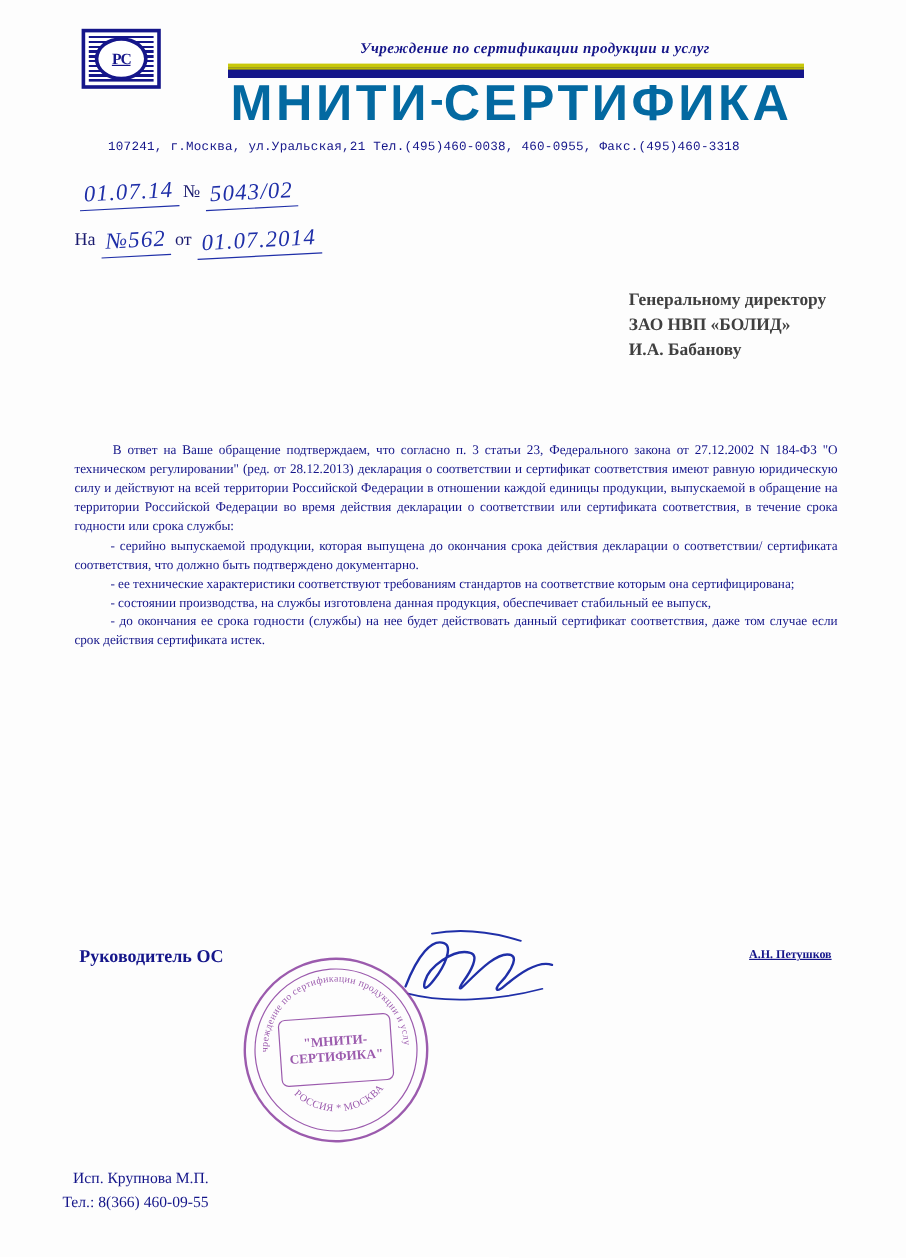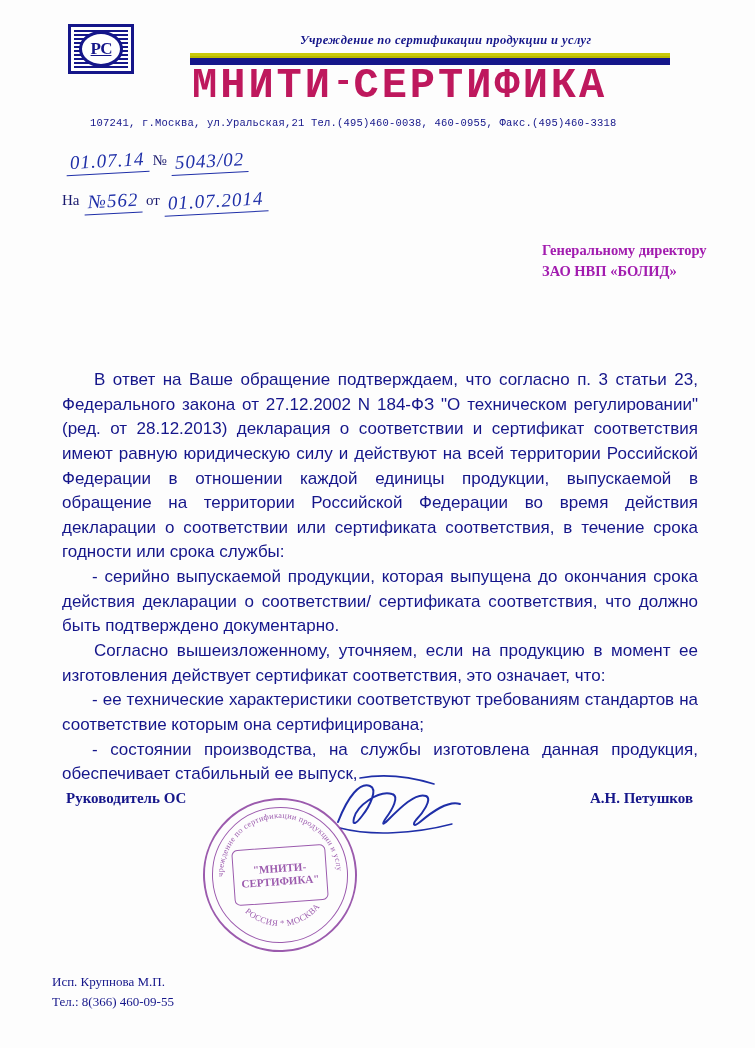--- a/index.html
+++ b/index.html
@@ -54,21 +54,21 @@
     transform: translate(-50%, -50%);
     width: 38px;
     height: 30px;
     border: 3px solid #15168a;
     border-radius: 50%;
     background: #ffffff;
     display: flex;
     align-items: center;
     justify-content: center;
     font-family: "Liberation Serif", serif;
-    font-size: 17px;
+    font-size: 13px;
     font-weight: bold;
     color: #15168a;
     letter-spacing: -1px;
     text-decoration: underline;
   }
 
   .agency-line {
     position: absolute;
     left: 300px;
     top: 33px;
@@ -96,24 +96,24 @@
     top: 53px;
     width: 480px;
     height: 3px;
     background: #c9c90a;
   }
 
   .org-title {
     position: absolute;
     left: 192px;
     top: 62px;
-    font-family: Liberation Mono, monospace;
+    font-family: Liberation Sans, sans-serif;
     font-size: 42px;
     font-weight: bold;
-    color: #be185d;
+    color: #0369a1;
     letter-spacing: 3px;
     white-space: nowrap;
   }
   .org-title .dash {
     letter-spacing: 0px;
     font-size: 34px;
     vertical-align: 6px;
   }
 
   .contact-line {
@@ -158,38 +158,38 @@
   .ref-label {
     font-family: "Liberation Serif", serif;
     font-size: 15px;
     color: #1a1a6e;
     vertical-align: 2px;
   }
 
   
   .addressee {
     position: absolute;
-    left: 542px;
+    left: 524px;
     top: 240px;
     font-family: "Liberation Serif", serif;
     font-size: 14.5px;
     font-weight: bold;
-    color: #a21caf;
+    color: #404040;
     line-height: 1.45;
     white-space: nowrap;
   }
 
   
   .body-text {
     position: absolute;
     left: 62px;
     top: 368px;
     width: 636px;
-    font-family: Liberation Sans, sans-serif;
-    font-size: 17px;
+    font-family: Liberation Serif, serif;
+    font-size: 11px;
     line-height: 1.45;
     color: #15168a;
     text-align: justify;
   }
   .body-text p {
     margin: 0 0 0 0;
     text-indent: 32px;
   }
   .body-text p.dash-item {
     text-indent: 30px;
@@ -209,24 +209,25 @@
     top: 0;
     font-size: 15px;
     font-weight: bold;
     color: #15168a;
     white-space: nowrap;
   }
   .sig-right {
     position: absolute;
     right: 62px;
     top: 0;
-    font-size: 15px;
-    font-weight: bold;
-    color: #15168a;
-    white-space: nowrap;
+    font-size: 10px;
+    font-weight: bold;
+    color: #15168a;
+    white-space: nowrap;
+    text-decoration: underline;
   }
 
   
   .stamp {
     position: absolute;
     left: 203px;
     top: 798px;
     width: 150px;
     height: 150px;
     border-radius: 50%;
@@ -289,20 +290,21 @@
 
   
   .footer {
     position: absolute;
     left: 52px;
     top: 972px;
     font-family: "Liberation Serif", serif;
     font-size: 13px;
     color: #15168a;
     line-height: 1.5;
+    text-align: right;
   }
 </style>
 </head>
 <body>
 
 <div class="page">
 
   <div class="letterhead">
 
     <div class="logo">
@@ -332,28 +334,29 @@
       <span class="ref-label">На</span>
       <span class="hand hand-underline">№562</span>
       <span class="ref-label">от</span>
       <span class="hand hand-underline">01.07.2014</span>
     </div>
   </div>
 
   <div class="addressee">
     <div>Генеральному директору</div>
     <div>ЗАО НВП «БОЛИД»</div>
+    <div>И.А. Бабанову</div>
   </div>
 
   <div class="body-text">
     <p>В ответ на Ваше обращение подтверждаем, что согласно п. 3 статьи 23, Федерального закона от 27.12.2002 N 184-ФЗ "О техническом регулировании" (ред. от 28.12.2013) декларация о соответствии и сертификат соответствия имеют равную юридическую силу и действуют на всей территории Российской Федерации в отношении каждой единицы продукции, выпускаемой в обращение на территории Российской Федерации во время действия декларации о соответствии или сертификата соответствия, в течение срока годности или срока службы:</p>
     <p class="dash-item">- серийно выпускаемой продукции, которая выпущена до окончания срока действия декларации о соответствии/ сертификата соответствия, что должно быть подтверждено документарно.</p>
-    <p>Согласно вышеизложенному, уточняем, если на продукцию в момент ее изготовления действует сертификат соответствия, это означает, что:</p>
     <p class="dash-item">- ее технические характеристики соответствуют требованиям стандартов на соответствие которым она сертифицирована;</p>
     <p class="dash-item">- состоянии производства, на службы изготовлена данная продукция, обеспечивает стабильный ее выпуск,</p>
+    <p class="dash-item">- до окончания ее срока годности (службы) на нее будет действовать данный сертификат соответствия, даже  том случае если срок действия сертификата истек.</p>
   </div>
 
   <div class="sig-row">
     <div class="sig-left">Руководитель ОС</div>
     <div class="sig-right">А.Н. Петушков</div>
   </div>
 
   <svg class="signature-mark" viewBox="0 0 150 70">
     <path d="M8,52 C18,26 30,12 40,16 C48,19 40,36 32,46 C26,54 22,56 24,48 C27,36 48,20 62,24 C70,26 62,40 56,48 C52,54 52,56 58,50 C70,38 86,22 96,26 C103,29 92,44 86,50 C82,55 84,57 90,52 C102,42 118,30 130,34" fill="none" stroke="#1f2fa8" stroke-width="2" stroke-linecap="round"></path>
     <path d="M30,8 C52,4 78,6 104,14" fill="none" stroke="#1f2fa8" stroke-width="1.6" stroke-linecap="round"></path>

